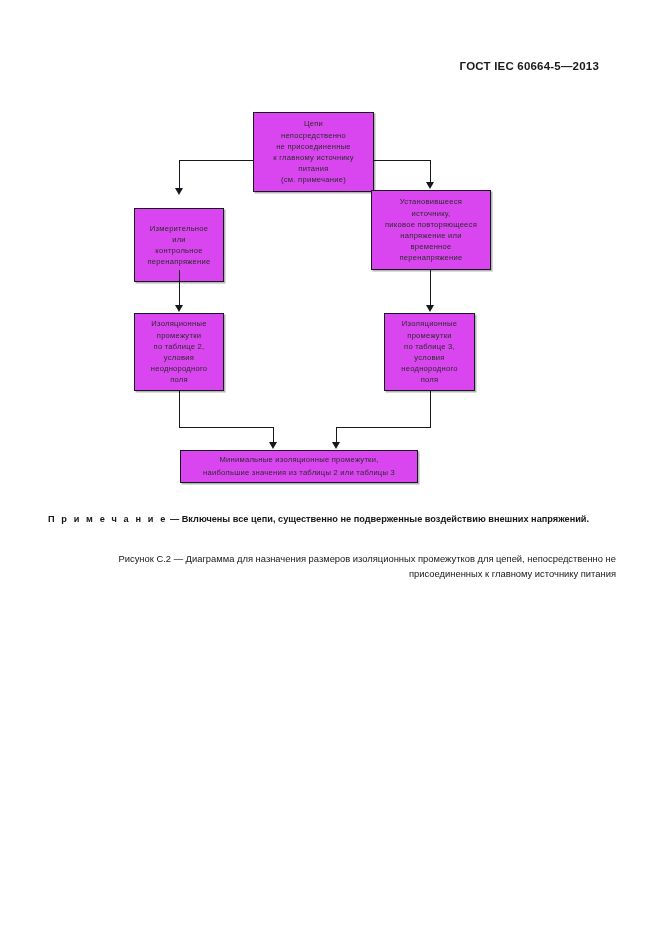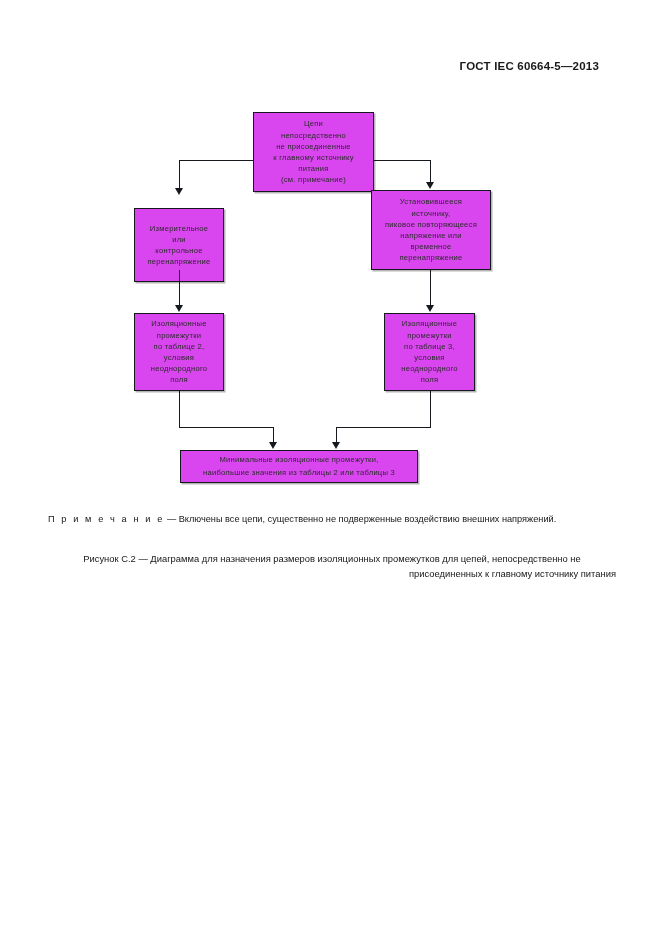--- a/index.html
+++ b/index.html
@@ -86,35 +86,36 @@
   
   .note {
     position: absolute;
     left: 48px;
     top: 512px;
     width: 568px;
     font-size: 9.2px;
     line-height: 15px;
     text-align: justify;
     color: #161616;
+    font-weight: bold;
   }
   .note .lead {
     letter-spacing: 2.1px;
   }
   .caption {
     position: absolute;
     left: 48px;
     top: 551px;
     width: 568px;
     font-size: 9.4px;
     line-height: 15px;
     text-align: center;
     color: #161616;
   }
-  .caption .l1 { display: block; text-align: center; }
+  .caption .l1 { display: block; text-align: right; }
   .caption .l2 { display: block; text-align: right; }
 
   .page-number {
     position: absolute;
     right: 52px;
     top: 855px;
     font-size: 14px;
     color: #161616;
   }
 </style>

